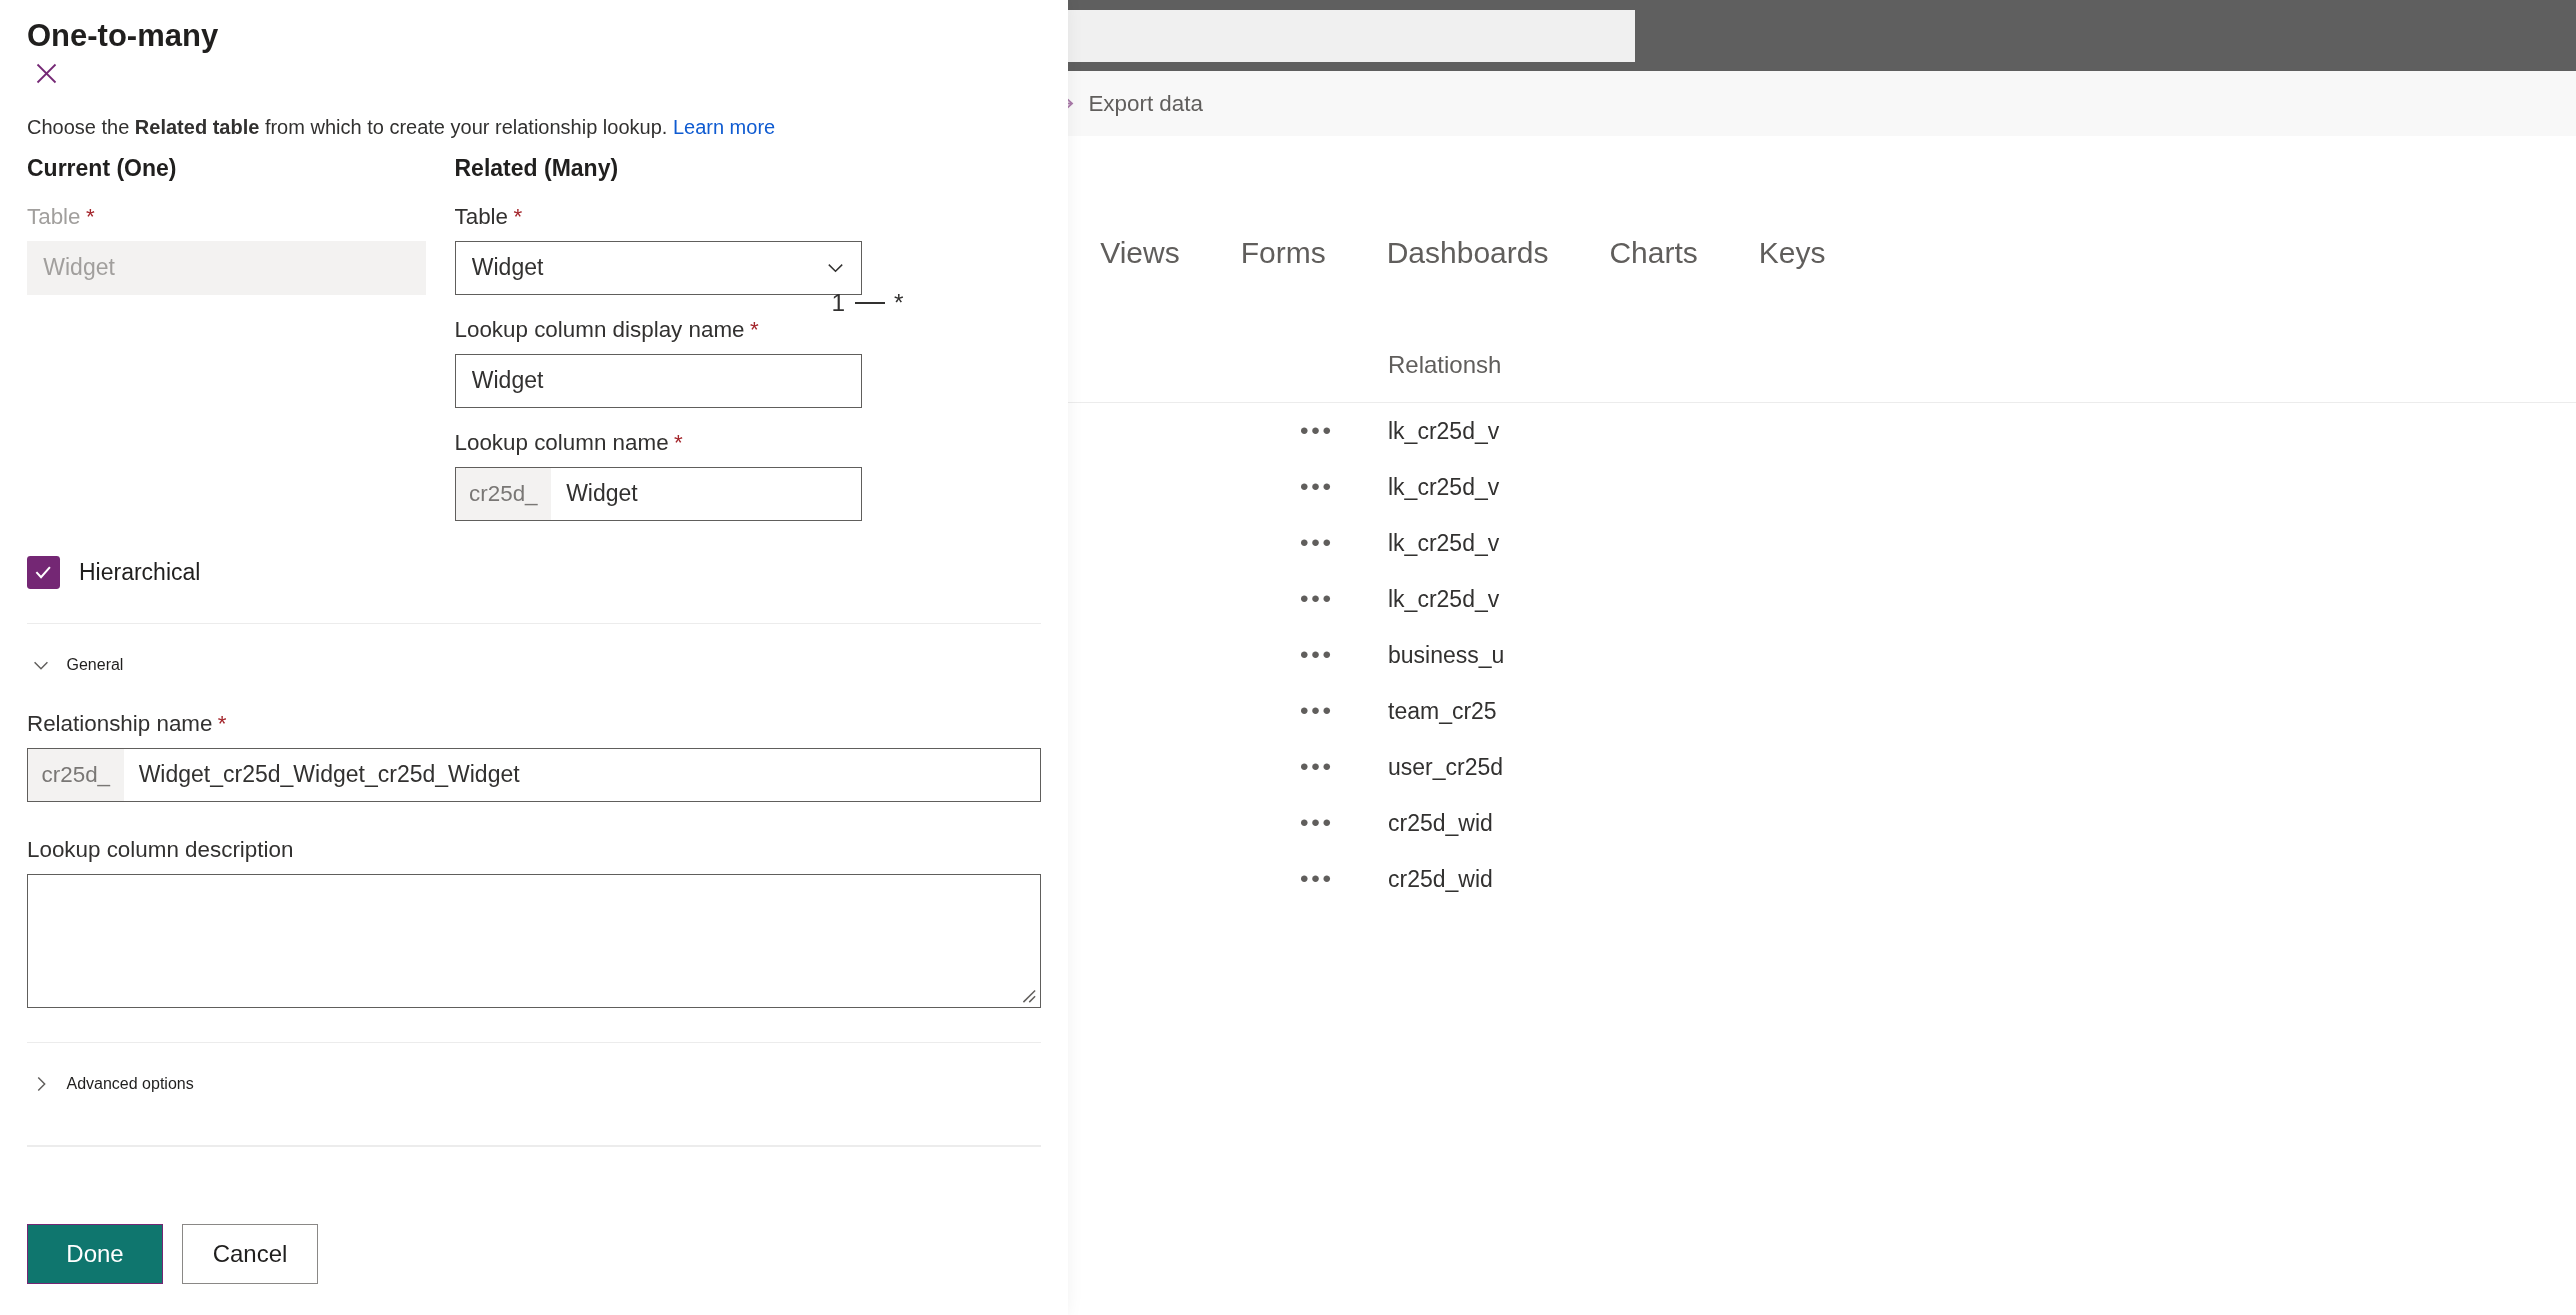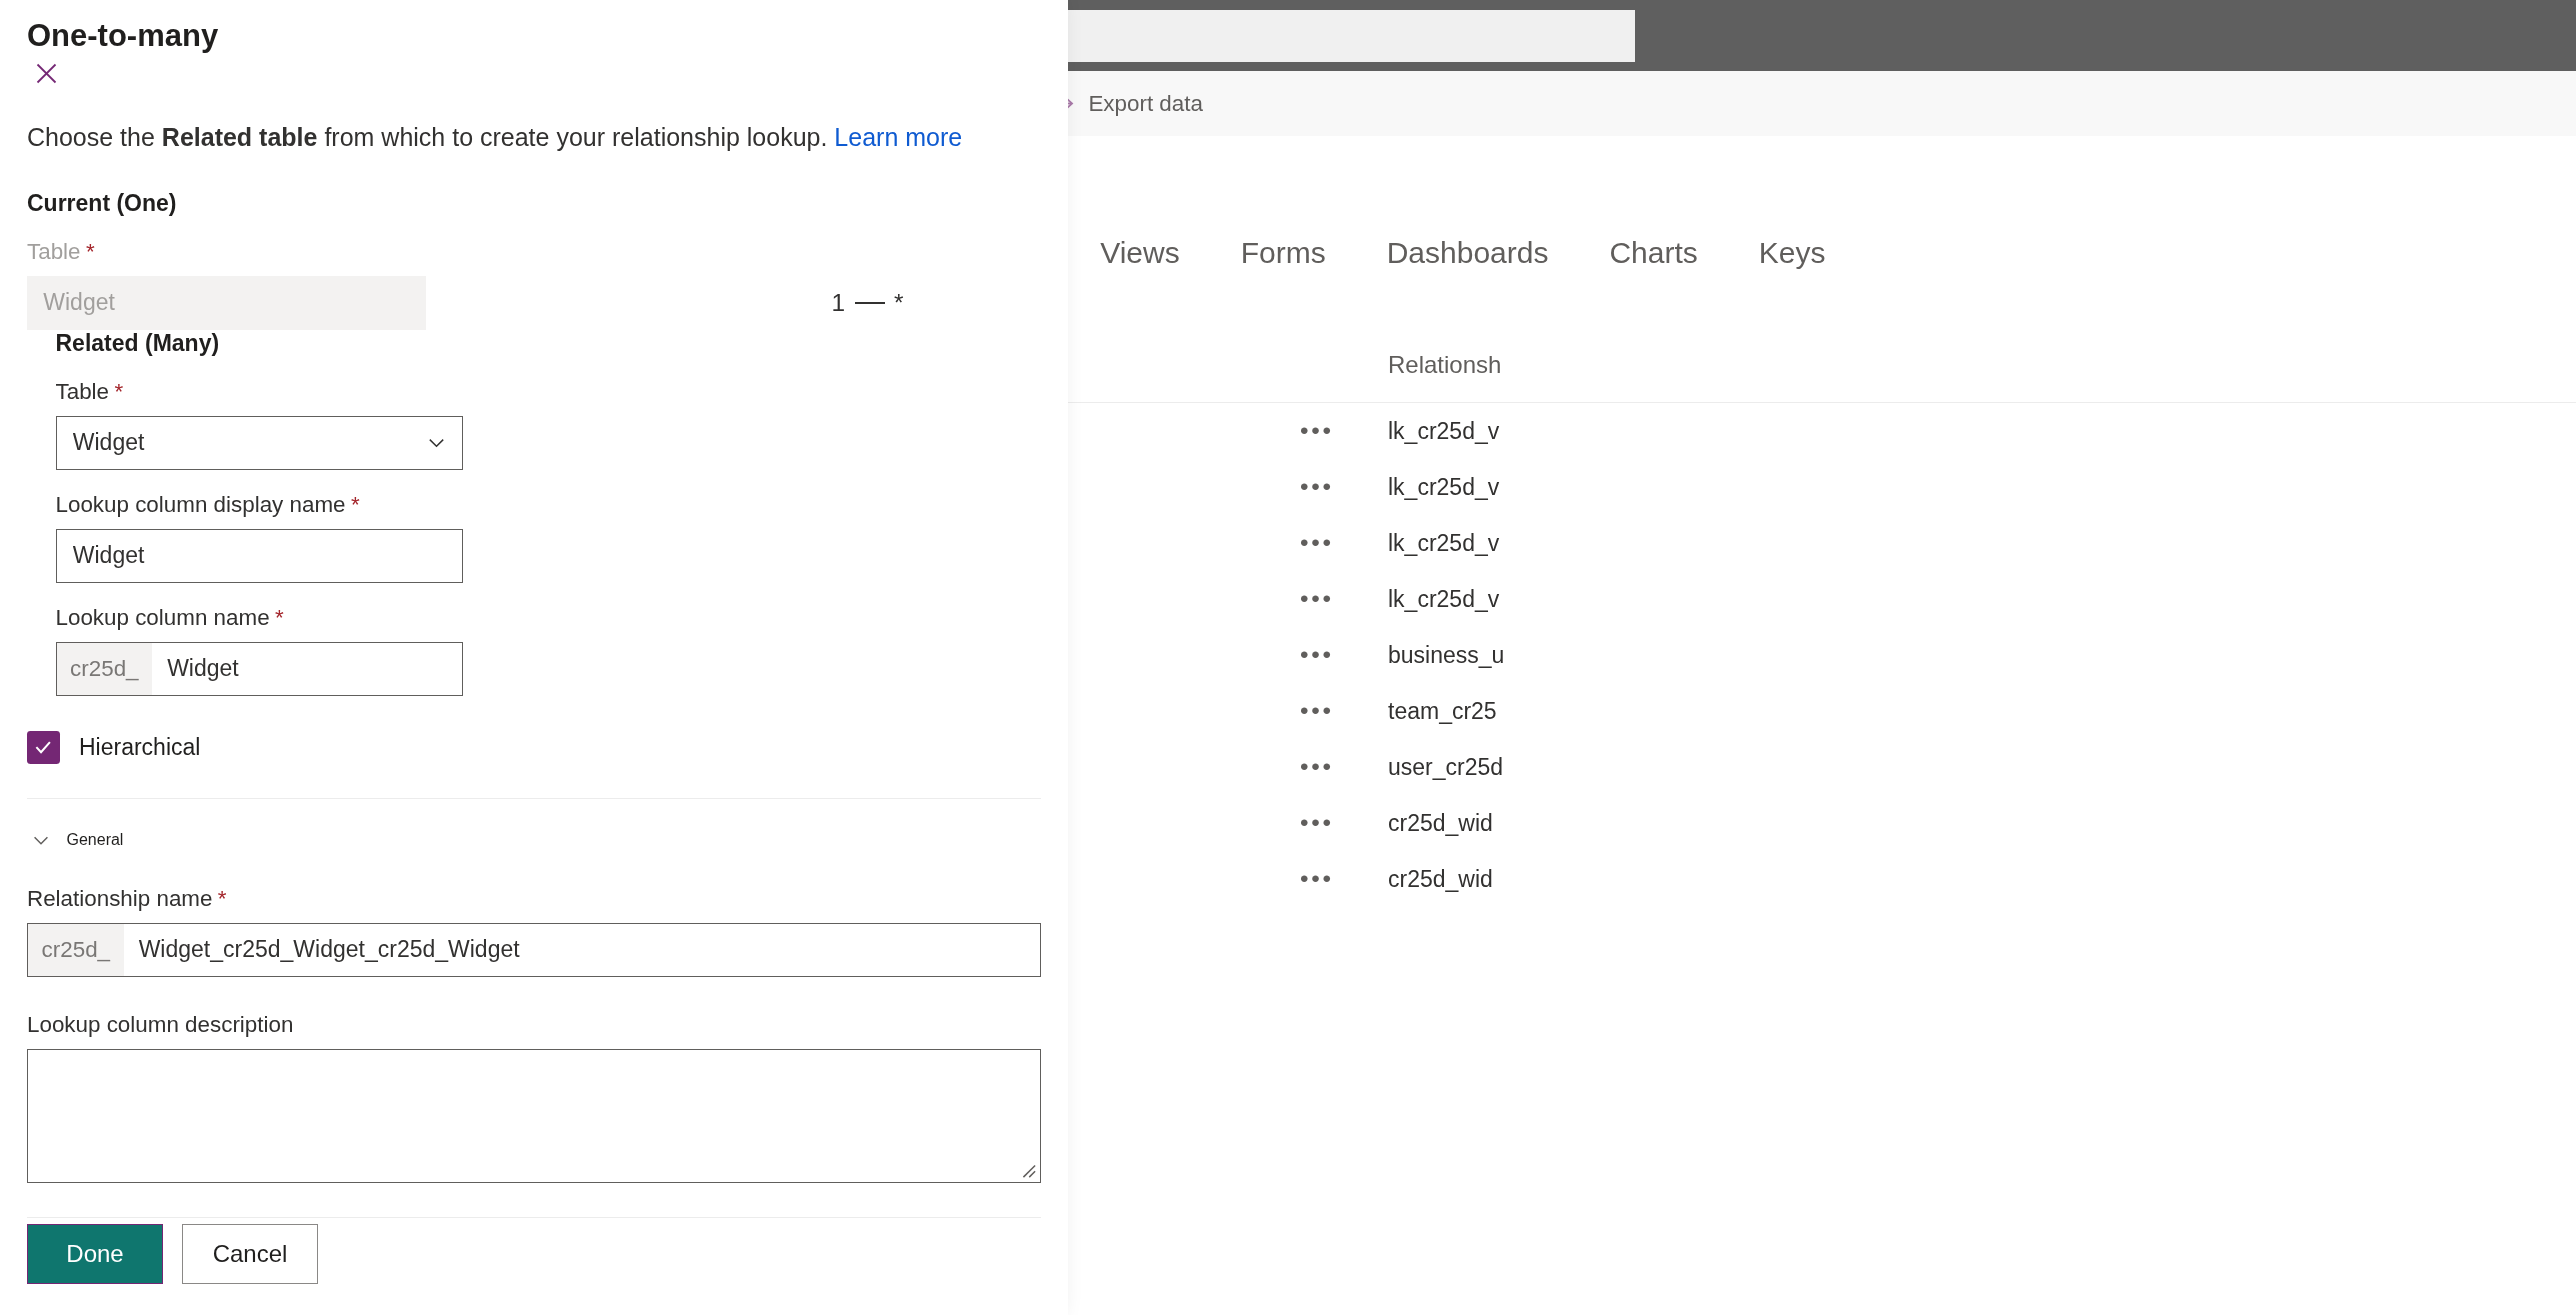--- a/index.html
+++ b/index.html
@@ -152,25 +152,25 @@
     background: #ffffff; z-index: 40;
     box-shadow: -9.5px 0 22px rgba(0,0,0,0.14);
     display: flex; flex-direction: column;
   }
   .panel-head {
     padding: 17.6px 34px 0 27px; display: flex; align-items: flex-start; justify-content: space-between; flex-direction: column;
   }
   .panel-title { font-size: 31px; font-weight: 600; color: #201f1e; }
   .panel-close { width: 39px; height: 39px; display:flex; align-items:center; justify-content:center; cursor: pointer; }
   .panel-body { flex: 1 1 auto; padding: 0 27px; overflow: hidden; }
-  .panel-desc { font-size: 25px; color: #323130; margin-top: 27px; line-height: 1.4; }
+  .panel-desc { font-size: 20px; color: #323130; margin-top: 20px; line-height: 1.4; }
   .panel-desc b { font-weight: 700; }
   .panel-desc a { color: #0f5bd1; text-decoration: none; cursor: pointer; }
 
-  .two-col { display: flex; margin-top: 35px; flex-direction: column; }
+  .two-col { display: flex; margin-top: 14px; }
   .col-one { width: 399px; }
   .col-many { width: 407px; margin-left: 28.5px; }
   .grp-title { font-size: 23px; font-weight: 700; color: #201f1e; }
   .fld-label { font-size: 22.4px; color: #323130; margin-top: 22px; }
   .fld-label.muted { color: #a19f9d; }
   .req { color: #a4262c; margin-left: 5.4px; }
 
   .inp {
     height: 54px; border: 1.4px solid #605e5c; background: #ffffff;
     display: flex; align-items: center; padding: 0 16.3px; margin-top: 11px;

